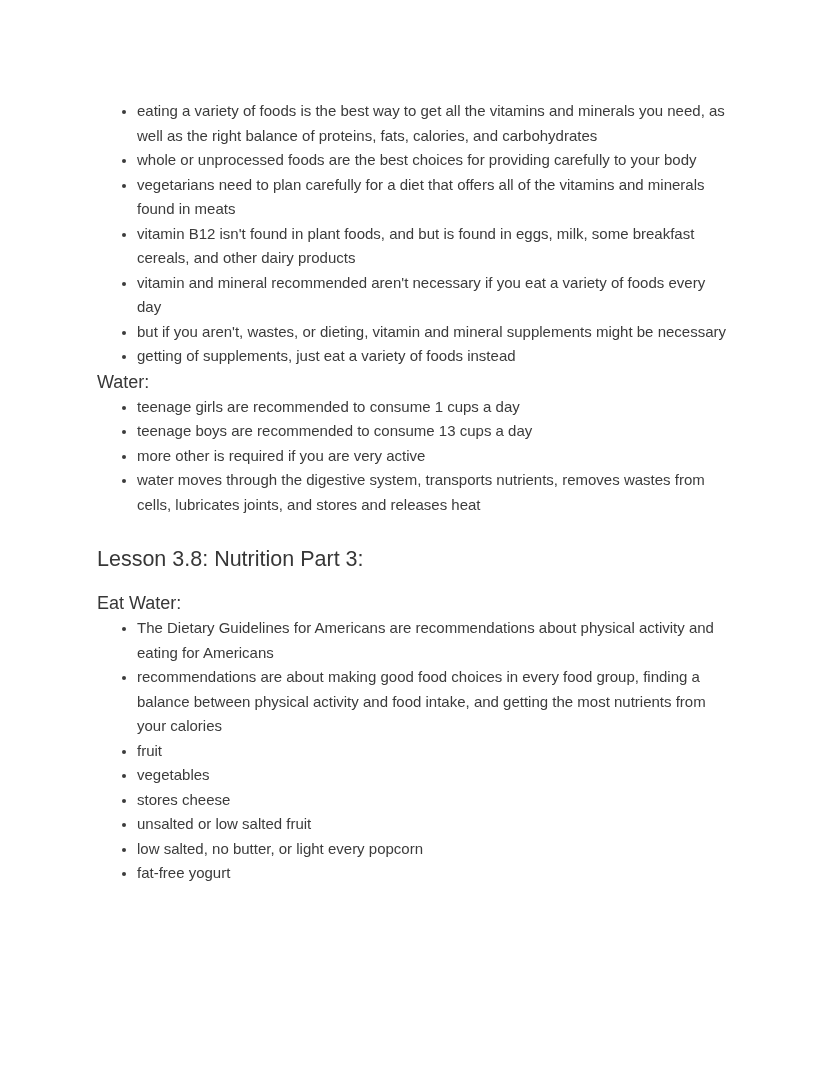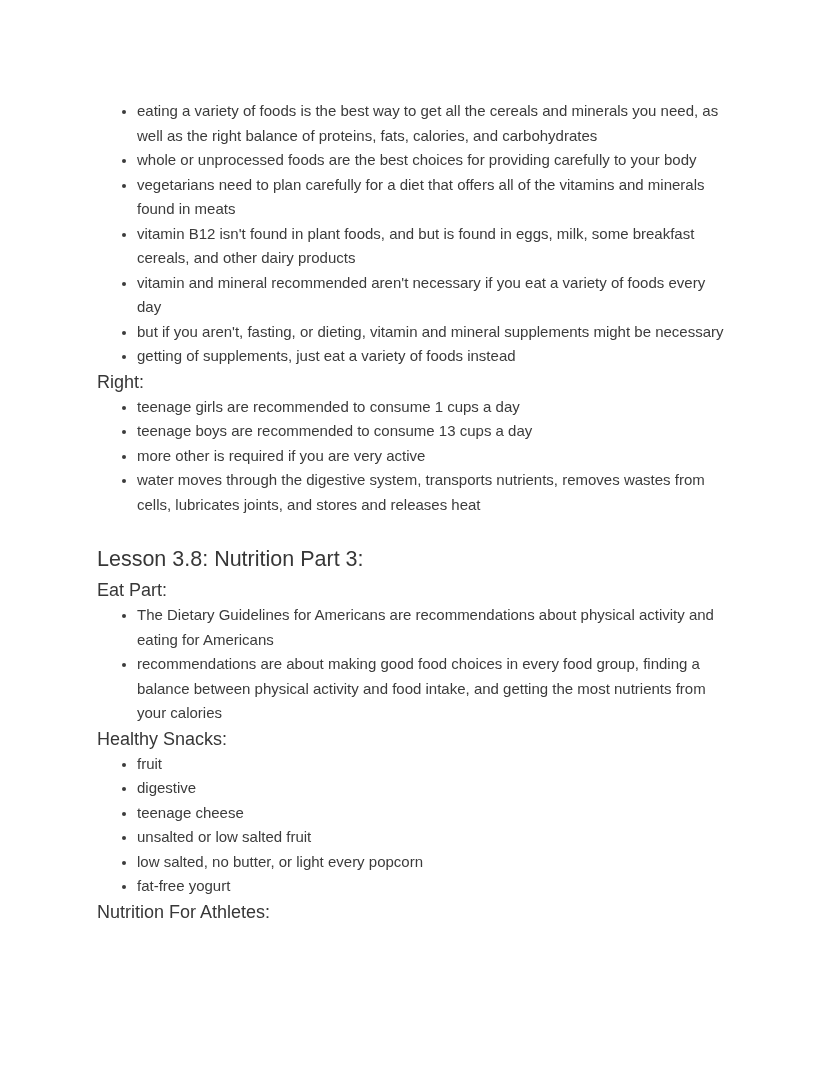--- a/index.html
+++ b/index.html
@@ -33,61 +33,59 @@
     padding: 0;
   }
   .page li::marker {
     font-size: 0.85em;
     color: #3b3b3b;
   }
   .heading-1 {
     font-size: 21.5px;
     line-height: 30px;
     margin-top: 27px;
-    margin-bottom: 3px;
+    margin-bottom: 16px;
     color: #373737;
     font-weight: 400;
   }
   .heading-2 {
     font-size: 18px;
     line-height: 26px;
     margin: 0;
     color: #373737;
     font-weight: 400;
   }
 </style>
 </head>
 <body>
 
 <div class="page">
     <ul>
-      <li>eating a variety of foods is the best way to get all the cereals and minerals you need, as well as the right balance of proteins, fats, calories, and carbohydrates</li>
+      <li>eating a variety of foods is the best way to get all the vitamins and minerals you need, as well as the right balance of proteins, fats, calories, and carbohydrates</li>
       <li>whole or unprocessed foods are the best choices for providing carefully to your body</li>
       <li>vegetarians need to plan carefully for a diet that offers all of the vitamins and minerals found in meats</li>
       <li>vitamin B12 isn't found in plant foods, and but is found in eggs, milk, some breakfast cereals, and other dairy products</li>
       <li>vitamin and mineral recommended aren't necessary if you eat a variety of foods every day</li>
-      <li>but if you aren't, fasting, or dieting, vitamin and mineral supplements might be necessary</li>
+      <li>but if you aren't, wastes, or dieting, vitamin and mineral supplements might be necessary</li>
       <li>getting of supplements, just eat a variety of foods instead</li>
     </ul>
-    <div class="heading-2">Right:</div>
+    <div class="heading-2">Water:</div>
     <ul>
       <li>teenage girls are recommended to consume 1 cups a day</li>
       <li>teenage boys are recommended to consume 13 cups a day</li>
       <li>more other is required if you are very active</li>
       <li>water moves through the digestive system, transports nutrients, removes wastes from cells, lubricates joints, and stores and releases heat</li>
     </ul>
     <div class="heading-1">Lesson 3.8: Nutrition Part 3:</div>
-    <div class="heading-2">Eat Part:</div>
+    <div class="heading-2">Eat Water:</div>
     <ul>
       <li>The Dietary Guidelines for Americans are recommendations about physical activity and eating for Americans</li>
       <li>recommendations are about making good food choices in every food group, finding a balance between physical activity and food intake, and getting the most nutrients from your calories</li>
     </ul>
-    <div class="heading-2">Healthy Snacks:</div>
     <ul>
       <li>fruit</li>
-      <li>digestive</li>
-      <li>teenage cheese</li>
+      <li>vegetables</li>
+      <li>stores cheese</li>
       <li>unsalted or low salted fruit</li>
       <li>low salted, no butter, or light every popcorn</li>
       <li>fat-free yogurt</li>
     </ul>
-    <div class="heading-2">Nutrition For Athletes:</div>
   </div>
 
 </body></html>

